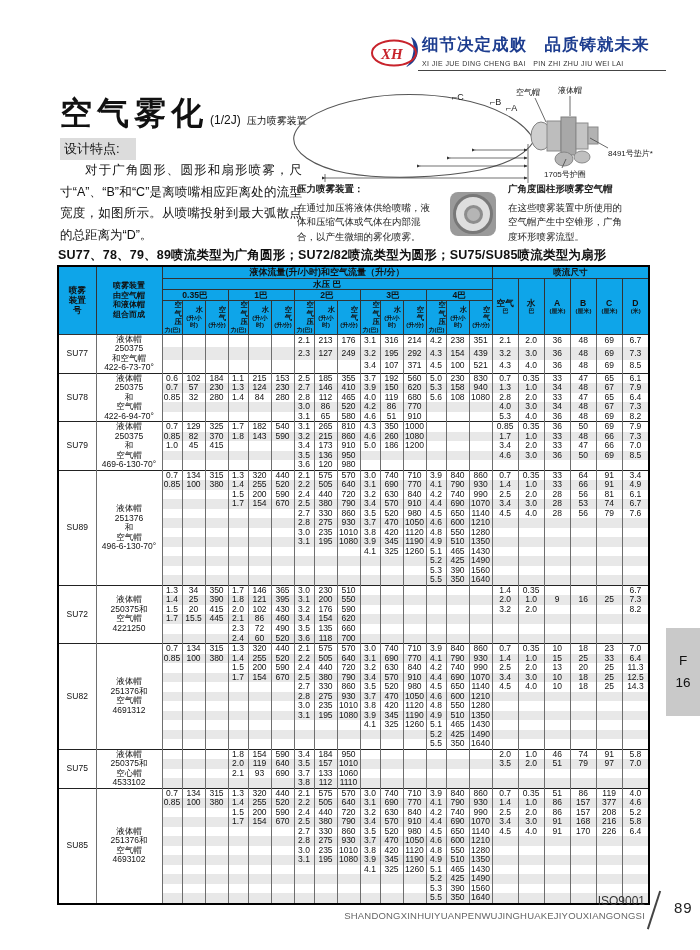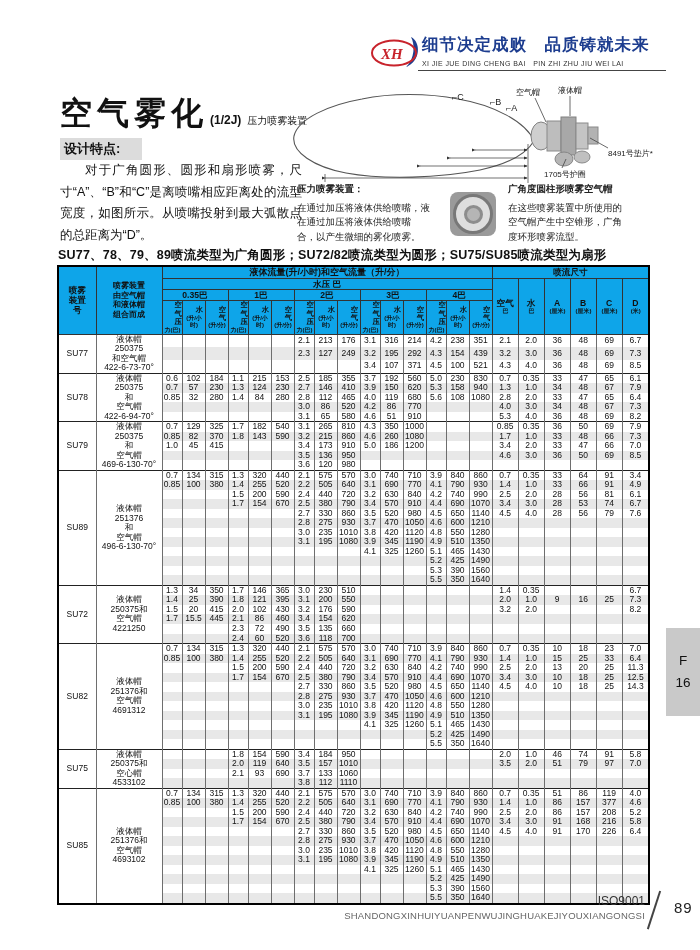--- a/index.html
+++ b/index.html
@@ -8,24 +8,24 @@
   
   .brand{position:absolute;left:370px;top:34px;width:300px;}
   .brand-logo{position:absolute;left:0;top:2px;}
   .brand-text{position:absolute;left:52px;top:0;width:248px;}
   .slogan{font-size:16.5px;font-weight:bold;color:#1d3d8f;letter-spacing:1px;white-space:nowrap;}
   .pinyin{font-size:7px;color:#333;letter-spacing:0.4px;margin-top:3px;white-space:nowrap;}
   .brand-rule{position:absolute;left:48px;top:36px;width:248px;height:1px;background:#444;}
   
   .title-block{position:absolute;left:60px;top:92px;white-space:nowrap;}
   .title-main{font-size:32px;font-weight:bold;letter-spacing:5px;}
-  .title-code{font-size:12px;font-weight:bold;margin-left:2px;margin-top:46px;}
+  .title-code{font-size:12px;font-weight:normal;margin-left:2px;margin-top:46px;}
   .title-sub{font-size:10px;margin-left:6px;}
   .design-label{position:absolute;left:60px;top:138px;background:#dcdcdc;font-size:13px;
-                font-weight:bold;padding:2px 22px 2px 4px;}
+                font-weight:normal;padding:2px 16px 2px 4px;}
   .design-text{position:absolute;left:60px;top:160px;width:242px;font-size:12.5px;
                line-height:1.72;text-align:justify;text-indent:2em;}
   
   .diagram{position:absolute;left:278px;top:86px;width:400px;height:104px;}
   .diagram svg{display:block;}
   .diag-label{fill:#222;font-size:8px;font-family:"Liberation Sans","DejaVu Sans",sans-serif;}
   .diag-letter{fill:#222;font-size:9px;font-family:"Liberation Sans","DejaVu Sans",sans-serif;}
   
   .cap{position:absolute;font-size:9.5px;line-height:1.55;color:#222;}
   .cap-title{font-weight:bold;font-size:9.5px;margin-bottom:4px;}
@@ -130,21 +130,21 @@
       <text class="diag-label" id="dg-air" x="238" y="9">空气帽</text>
       <text class="diag-label" id="dg-liq" x="280" y="7">液体帽</text>
       <text class="diag-label" id="dg-gas" x="330" y="70">8491号垫片*</text>
       <text class="diag-label" id="dg-ring" x="266" y="91">1705号护圈</text>
     </svg>
   </div>
 
   <div class="cap cap-left">
     <div class="cap-title">压力喷雾装置：</div>
     <div>在通过加压将液体供给喷嘴，液</div>
-    <div>在通过加压将液体供给喷嘴</div>
+    <div>体和压缩气体或气体在内部混</div>
     <div>合，以产生微细的雾化喷雾。</div>
   </div>
   <div class="nozzle-photo">
     <div class="nozzle-ring">
       <div class="nozzle-hole"></div>
     </div>
   </div>
   <div class="cap cap-right">
     <div class="cap-title">广角度圆柱形喷雾空气帽</div>
     <div>在这些喷雾装置中所使用的</div>

